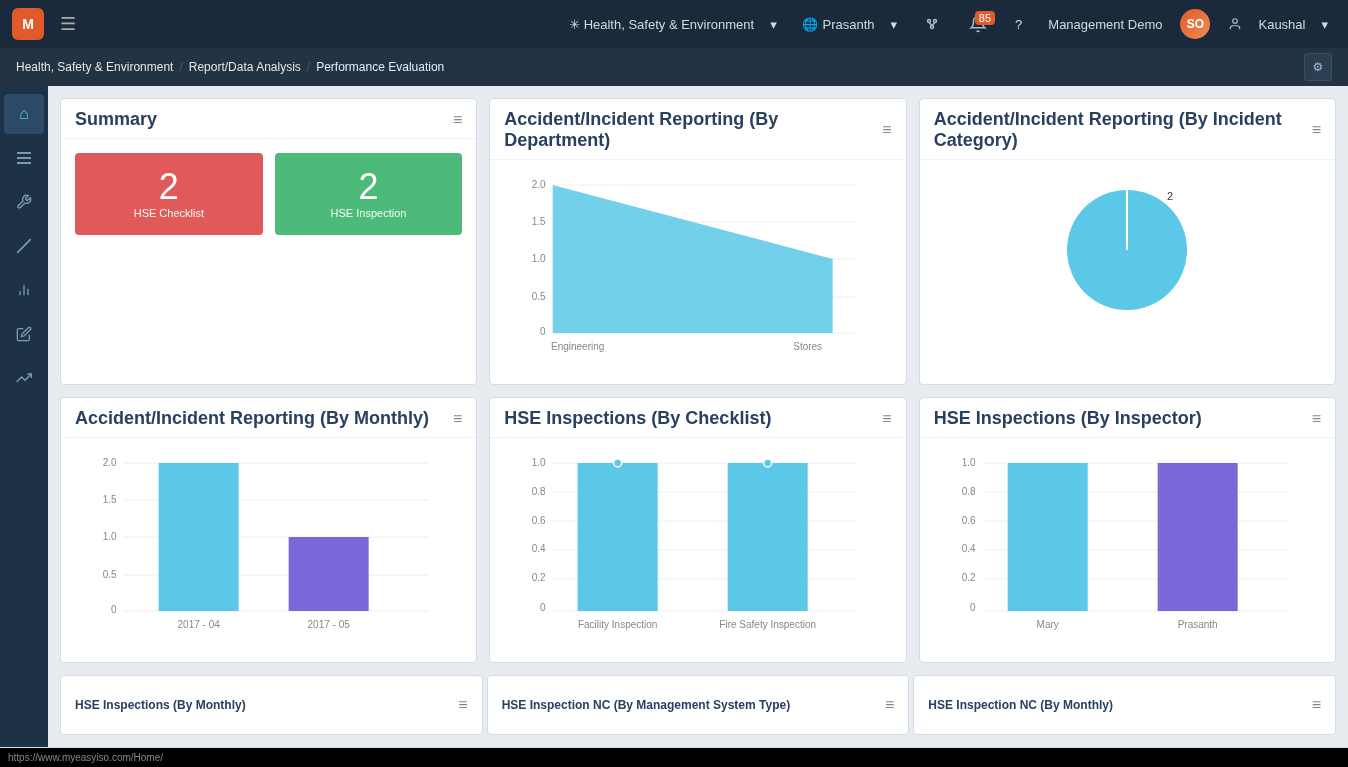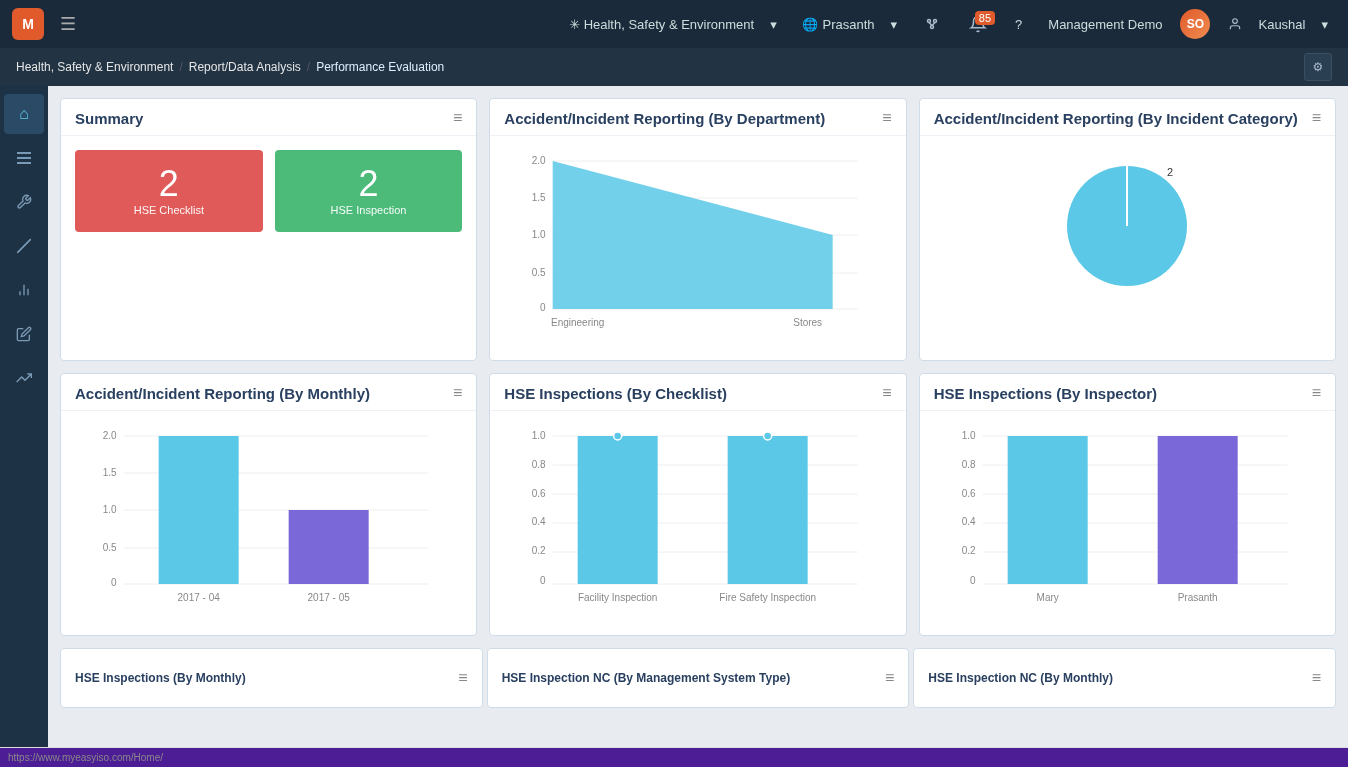--- a/index.html
+++ b/index.html
@@ -103,21 +103,21 @@
       border: 1px solid #d0dde8;
       padding: 0;
       overflow: hidden;
     }
     .card-header {
       display: flex; align-items: center; justify-content: space-between;
       padding: 10px 14px 8px;
       border-bottom: 1px solid #eef2f6;
     }
     .card-title {
-      font-size: 15px; font-weight: 600; color: #2a4060;
+      font-size: 18px; font-weight: 600; color: #2a4060;
     }
     .card-menu { color: #888; cursor: pointer; font-size: 16px; }
     .card-body { padding: 10px 14px 14px; }
 
     
     .summary-tiles {
       display: flex; gap: 12px; margin-top: 4px;
     }
     .summary-tile {
       flex: 1; border-radius: 4px;
@@ -142,21 +142,21 @@
     }
     .bottom-card {
       background: white; border-radius: 4px; border: 1px solid #d0dde8;
       height: 60px; display: flex; align-items: center; padding: 0 14px;
     }
     .bottom-card-title { font-size: 12px; color: #2a4060; font-weight: 600; }
 
     
     .status-bar {
       position: fixed; bottom: 0; left: 0; right: 0;
-      background: #4c1d95; border-top: 1px solid #ddd;
+      background: #000000; border-top: 1px solid #ddd;
       height: 20px; display: flex; align-items: center;
       padding: 0 8px; font-size: 10px; color: #888;
     }
   </style>
 </head>
 <body>
 
 <nav class="top-nav">
   <div class="logo">
     <span>M</span>

